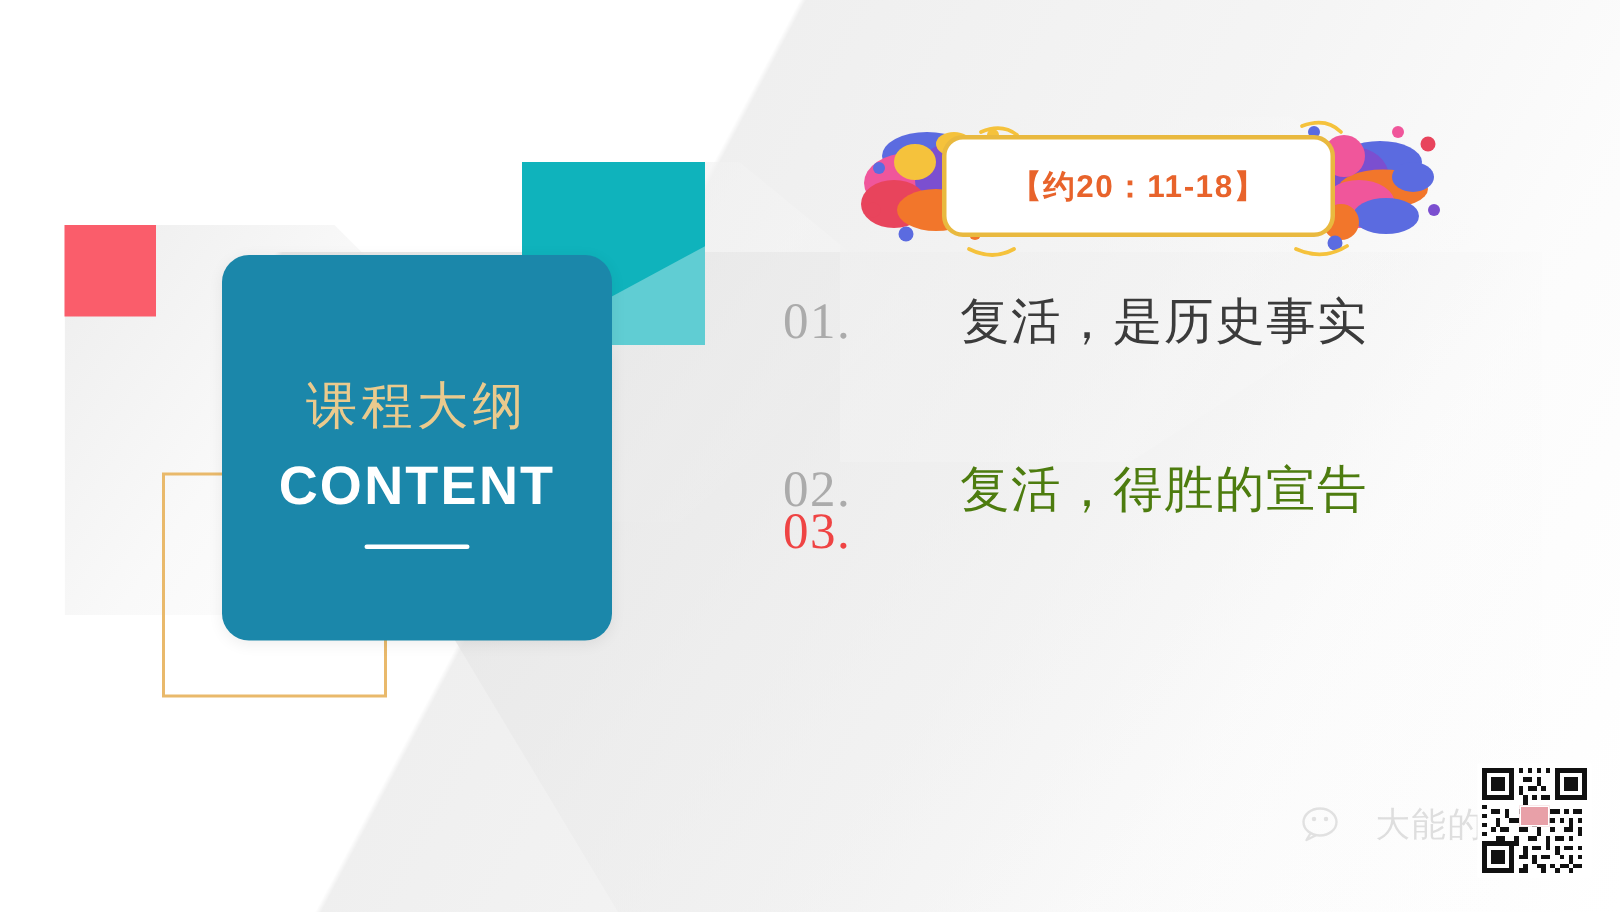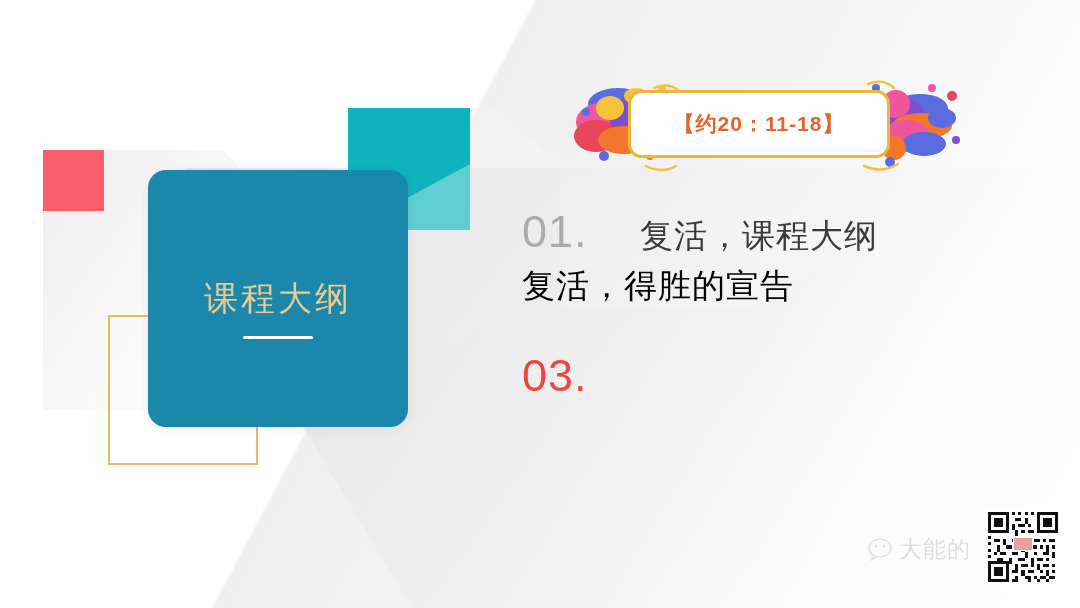--- a/index.html
+++ b/index.html
@@ -206,44 +206,43 @@
     left: 522px;
     top: 192px;
     width: 470px;
   }
   .outline-row {
     display: flex;
     align-items: baseline;
     height: 72px;
   }
   .outline-index {
-    font-family: Liberation Sans, sans-serif;
-    font-size: 45px;
+    font-family: Liberation Serif, serif;
+    font-size: 34px;
     font-weight: 300;
     color: #ABABAB;
     width: 118px;
     letter-spacing: 1px;
-    margin-top: 14px;
   }
   .outline-label {
     font-family: "DejaVu Serif", "Liberation Serif", serif;
     font-size: 33px;
     color: #3B3B3B;
     letter-spacing: 1px;
     white-space: nowrap;
   }
 
   
   #watermark {
     position: absolute;
     left: 868px;
     top: 534px;
     display: flex;
     align-items: center;
-    gap: 1px;
+    gap: 19px;
     opacity: 0.30;
   }
   #watermark-text {
     font-family: "DejaVu Sans", "Liberation Sans", sans-serif;
     font-size: 23px;
     color: #9A9A9A;
     white-space: nowrap;
     letter-spacing: 1px;
   }
   #qr-code {
@@ -276,20 +275,21 @@
   <div class="shadow-wash" id="wash-card"></div>
   <div class="shadow-wash" id="wash-banner"></div>
 
   <div id="square-red" style="background: rgb(250, 93, 107);"></div>
   <div id="square-teal" style="background: rgb(15, 179, 188);"></div>
   <div id="square-teal-shade"></div>
   <div id="square-gold-outline" style="border-color: rgb(233, 185, 107);"></div>
 
   <div id="content-card" style="background: rgb(27, 135, 170);">
     <div id="card-title-cn" style="color: rgb(234, 202, 141);">课程大纲</div>
+    <div id="card-title-en" style="color: rgb(255, 255, 255);">CONTENT</div>
     <div id="card-rule"></div>
   </div>
 
   <div id="scripture-banner">
 
     <svg id="splatter-left" width="150" height="102" viewBox="0 0 150 102">
       <ellipse cx="52" cy="30" rx="30" ry="16" fill="#5B6BE0"></ellipse>
       <ellipse cx="40" cy="48" rx="30" ry="20" fill="#F0569B"></ellipse>
       <ellipse cx="66" cy="46" rx="22" ry="24" fill="#7B4FD0"></ellipse>
       <ellipse cx="30" cy="62" rx="22" ry="16" fill="#E8445C"></ellipse>
@@ -325,24 +325,25 @@
     </svg>
 
     <div id="banner-box" style="border-color: rgb(233, 185, 63);">
       <span id="banner-text" style="color: rgb(232, 99, 43);">【约20：11-18】</span>
     </div>
   </div>
 
   <div id="outline-list">
     <div class="outline-row">
       <span class="outline-index" style="color: rgb(171, 171, 171);">01.</span>
-      <span class="outline-label" style="color: rgb(59, 59, 59);">复活，课程大纲</span>
+      <span class="outline-label" style="color: rgb(59, 59, 59);">复活，是历史事实</span>
     </div>
     <div class="outline-row">
-      <span class="outline-label" style="color: #000000;">复活，得胜的宣告</span>
+      <span class="outline-index" style="color: rgb(171, 171, 171);">02.</span>
+      <span class="outline-label" style="color: #4d7c0f; margin-top: 40px;">复活，得胜的宣告</span>
     </div>
     <div class="outline-row">
       <span class="outline-index" style="color: #ef4444;">03.</span>
     </div>
   </div>
 
   <div id="watermark">
     <svg width="30" height="24" viewBox="0 0 30 24">
       <ellipse cx="12" cy="10" rx="11" ry="9" fill="none" stroke="#A5A5A5" stroke-width="1.6"></ellipse>
       <path d="M6 17 L3 22 L9 19" fill="none" stroke="#A5A5A5" stroke-width="1.6" stroke-linejoin="round"></path>

